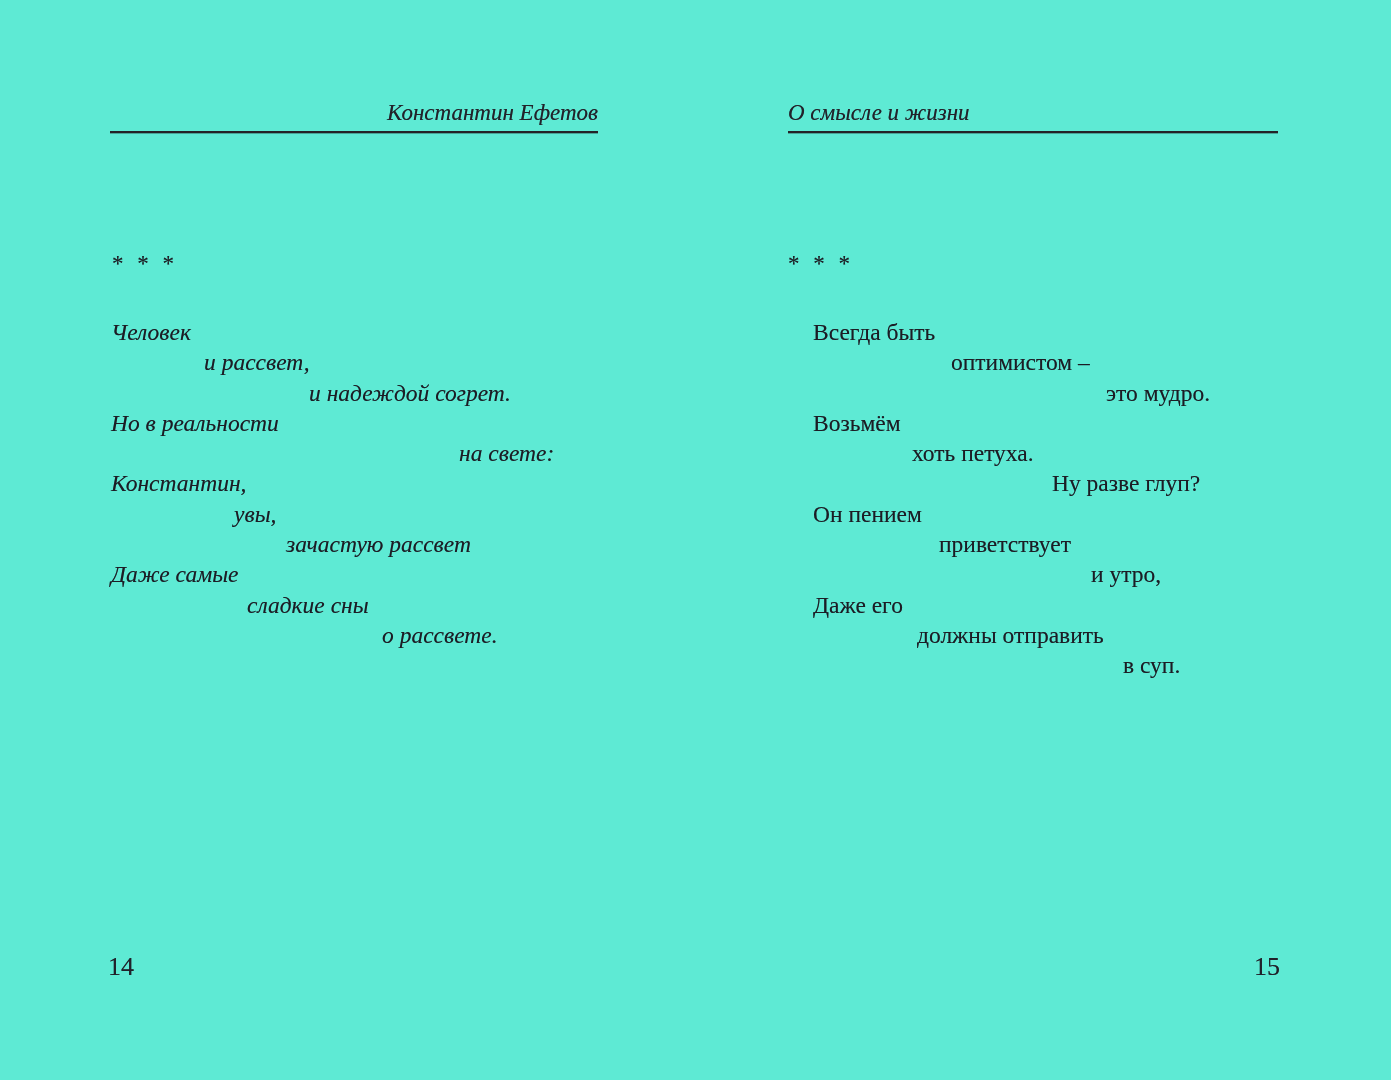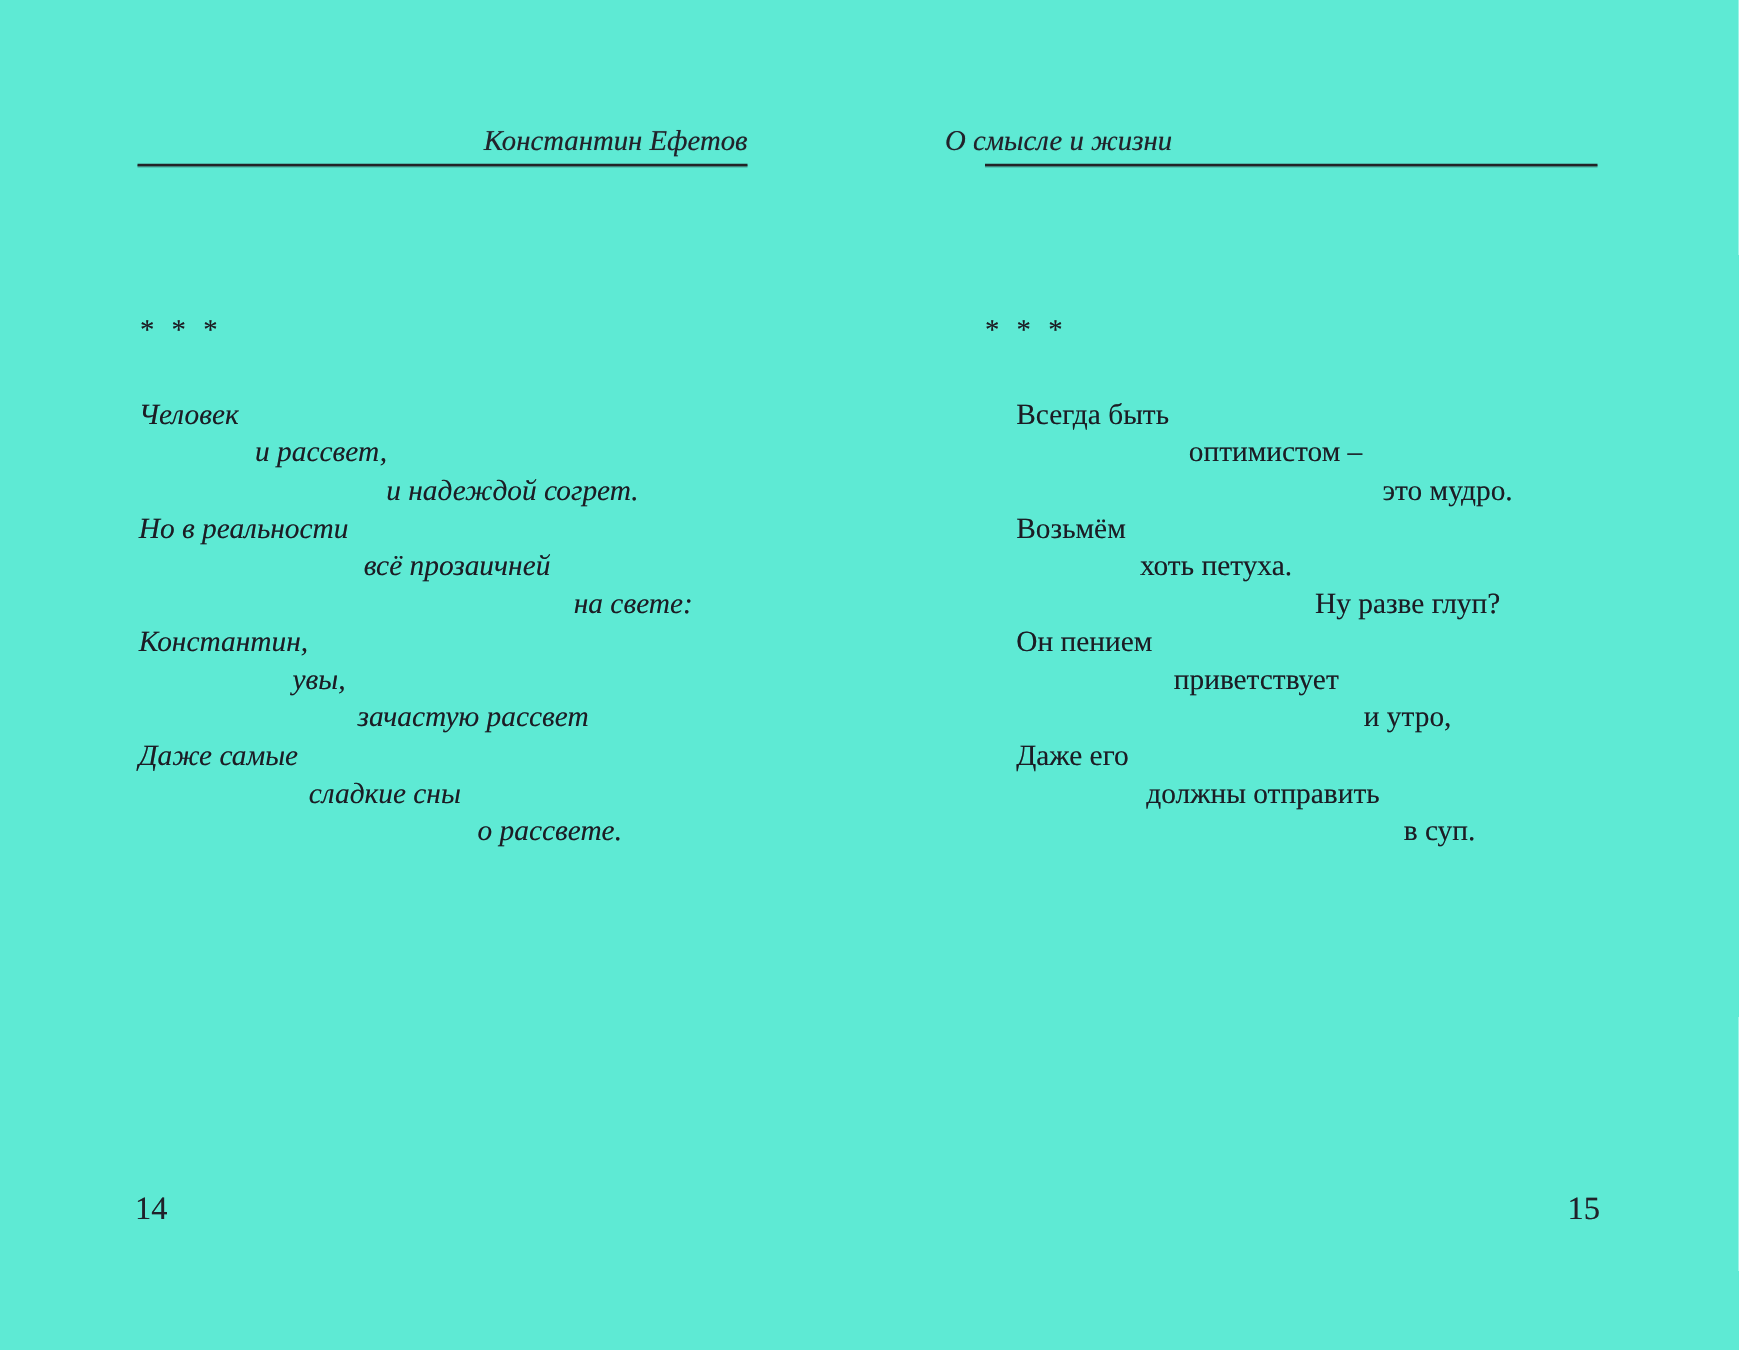--- a/index.html
+++ b/index.html
@@ -27,21 +27,21 @@
     color: #22222a;
     text-shadow: 0 0 0.6px rgba(30,30,40,0.55);
     white-space: nowrap;
   }
   .head-left {
     left: 110px;
     width: 488px;
     text-align: right;
   }
   .head-right {
-    left: 756px;
+    left: 788px;
     width: 490px;
     text-align: left;
   }
   .head-rule {
     position: absolute;
     top: 131px;
     height: 2px;
     background: #232327;
     box-shadow: 0 1px 0 rgba(35,35,39,0.35);
   }
@@ -88,21 +88,20 @@
   <div class="running-head head-left">Константин Ефетов</div>
   <div class="head-rule rule-left"></div>
 
   <div class="stanza-marker marker-left">* * *</div>
 
   <div class="poem poem-left">
     <span class="ln" style="margin-left:0px">Человек</span>
     <span class="ln" style="margin-left:93px">и рассвет,</span>
     <span class="ln" style="margin-left:198px">и надеждой согрет.</span>
     <span class="ln" style="margin-left:0px">Но в реальности</span>
-    <span class="ln" style="margin-left:180px">всё прозаичней</span>
     <span class="ln" style="margin-left:348px">на свете:</span>
     <span class="ln" style="margin-left:0px">Константин,</span>
     <span class="ln" style="margin-left:123px">увы,</span>
     <span class="ln" style="margin-left:175px">зачастую рассвет</span>
     <span class="ln" style="margin-left:0px">Даже самые</span>
     <span class="ln" style="margin-left:136px">сладкие сны</span>
     <span class="ln" style="margin-left:271px">о рассвете.</span>
   </div>
 
   <div class="folio folio-left">14</div>

